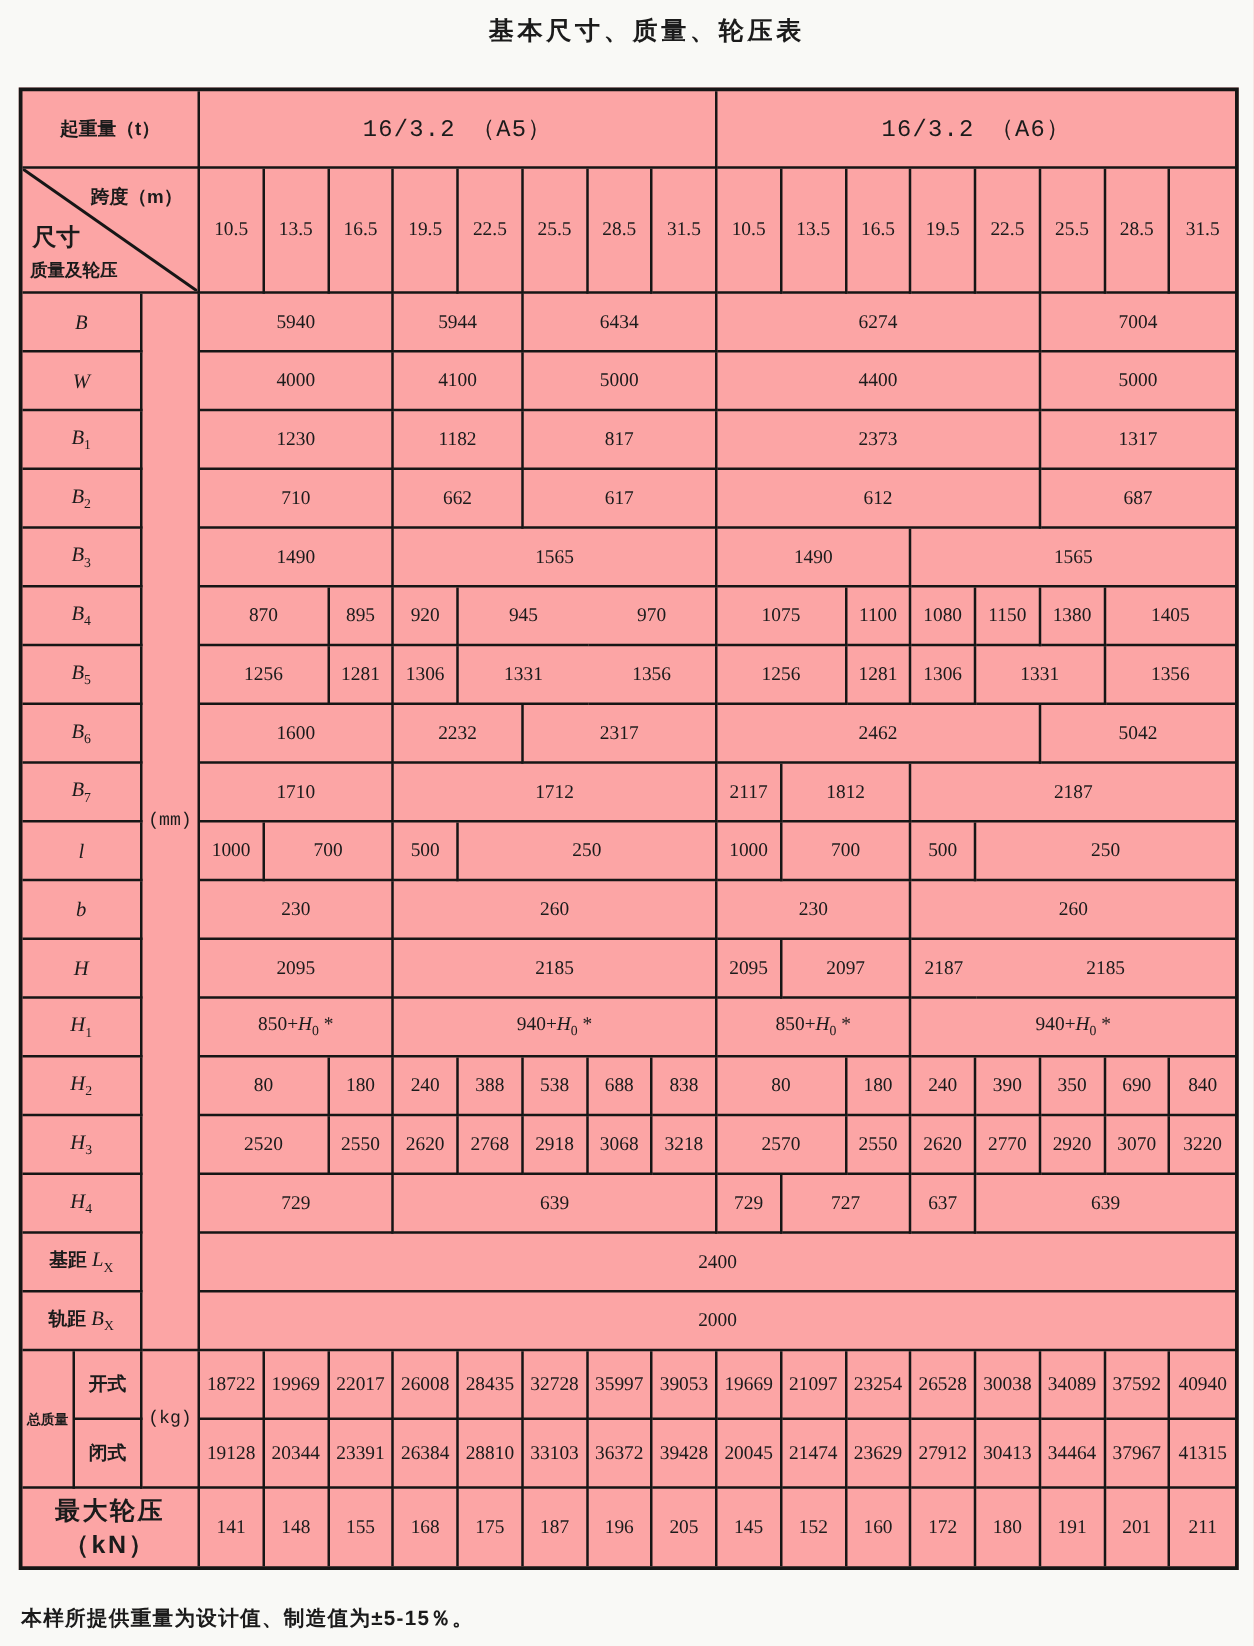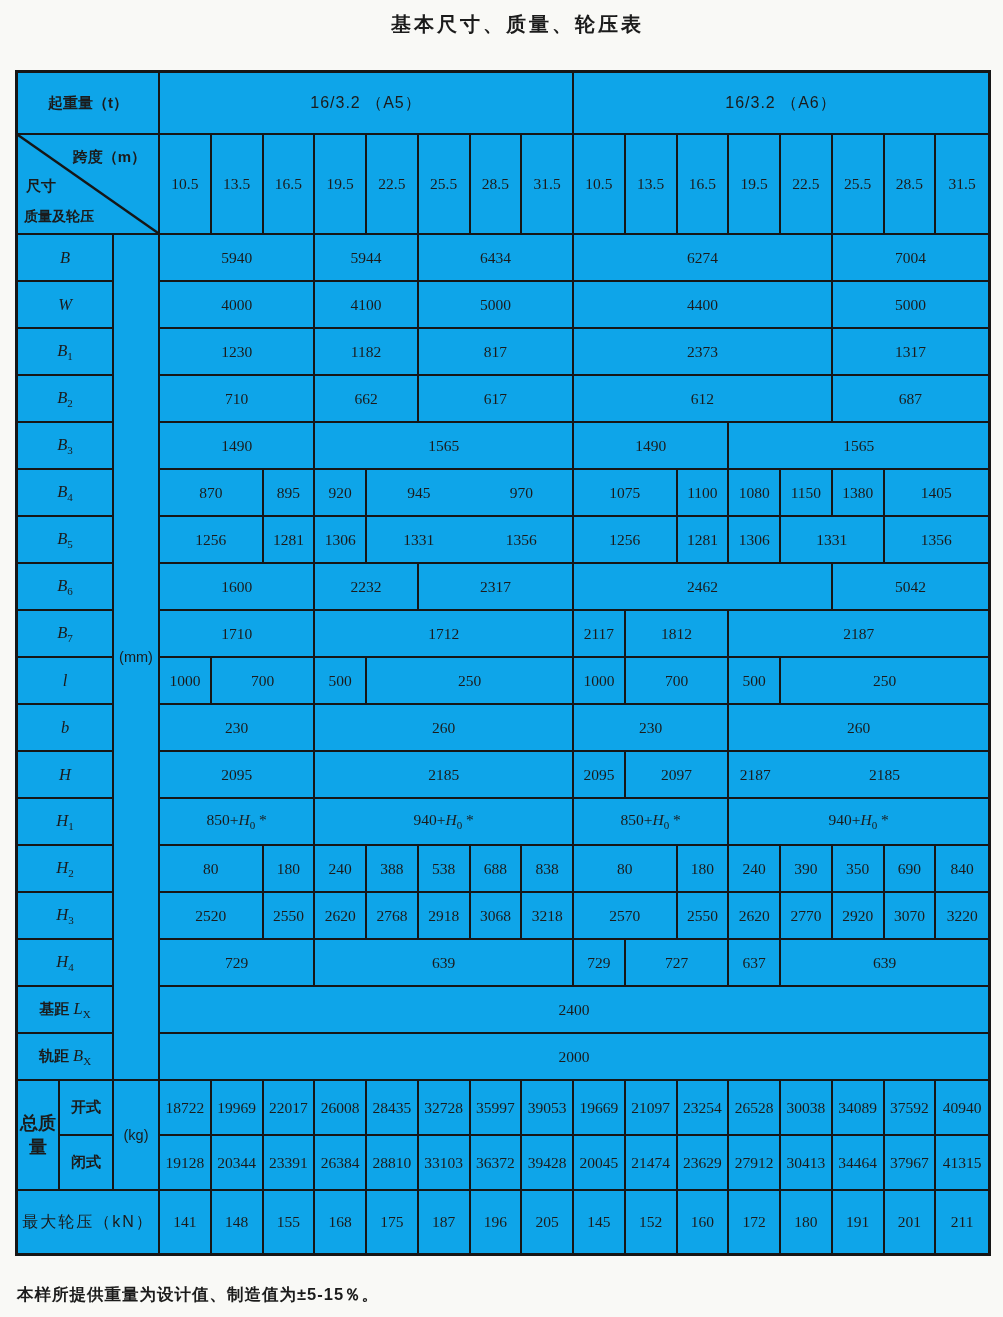--- a/index.html
+++ b/index.html
@@ -10,50 +10,50 @@
     overflow:hidden;
   }
   .title{
     position:absolute;top:11px;left:16px;width:100%;
     text-align:center;font-size:20px;font-weight:bold;letter-spacing:3px;
   }
   table{
     position:absolute;left:15px;top:70px;width:970px;
     border-collapse:separate;border-spacing:0;
     border:3px solid #161616;table-layout:fixed;
-    background:#0ea5e9;
+    background:#fca5a5;
   }
   td{
     border-right:2px solid #161616;border-bottom:2px solid #161616;
     text-align:center;vertical-align:middle;padding:0;overflow:hidden;
   }
   td:last-child{border-right:none;}
   tr:last-child > td{border-bottom:none;}
   td.nbr{border-right:none;}
   .r-cap{height:62px;}
   .r-span{height:100px;}
   .r-dim{height:47px;}
   .r-mass{height:55px;}
   .r-wheel{height:62px;}
   .cjk{font-weight:700;font-size:15px;}
   .num,.sp{font-family:"Liberation Serif","DejaVu Serif",serif;font-size:15.5px;}
-  .grp{font-family:Liberation Sans, sans-serif;font-size:16px;letter-spacing:1px;}
+  .grp{font-family:Liberation Mono, monospace;font-size:19px;letter-spacing:1px;}
   .lab{font-family:"Liberation Serif","DejaVu Serif",serif;font-size:16.5px;}
   .lab i{font-style:italic;}
   .lab sub,.num sub{font-size:11px;}
   .lab .cnb{font-family:"Liberation Sans","DejaVu Sans",sans-serif;font-weight:700;font-size:15px;}
-  .unit{font-family:Liberation Sans, sans-serif;font-size:14.5px;}
-  .glab{font-weight:700;font-size:18px;letter-spacing:0;}
+  .unit{font-family:Liberation Mono, monospace;font-size:14.5px;}
+  .glab{font-weight:700;font-size:11px;letter-spacing:0;}
   .slab{font-weight:700;font-size:15px;margin-left:14px;}
-  .wlab{font-weight:400;font-size:16px;letter-spacing:2px;margin-left:28px;}
+  .wlab{font-weight:700;font-size:20px;letter-spacing:2px;margin-left:28px;}
   .num i{font-style:italic;}
   .corner{position:relative;}
   .corner svg{position:absolute;left:0;top:0;width:100%;height:100%;}
   .c-span{position:absolute;top:13px;right:12px;font-size:15px;}
-  .c-dim{position:absolute;left:8px;top:42px;font-size:15px;}
+  .c-dim{position:absolute;left:8px;top:42px;font-size:19px;}
   .c-mass{position:absolute;left:6px;bottom:7px;font-size:14px;}
   .footnote{
     position:absolute;left:17px;top:1284px;
     font-size:16.5px;font-weight:600;letter-spacing:1px;
   }
 </style>
 </head>
 <body>
 
 <div class="title">基本尺寸、质量、轮压表</div>

